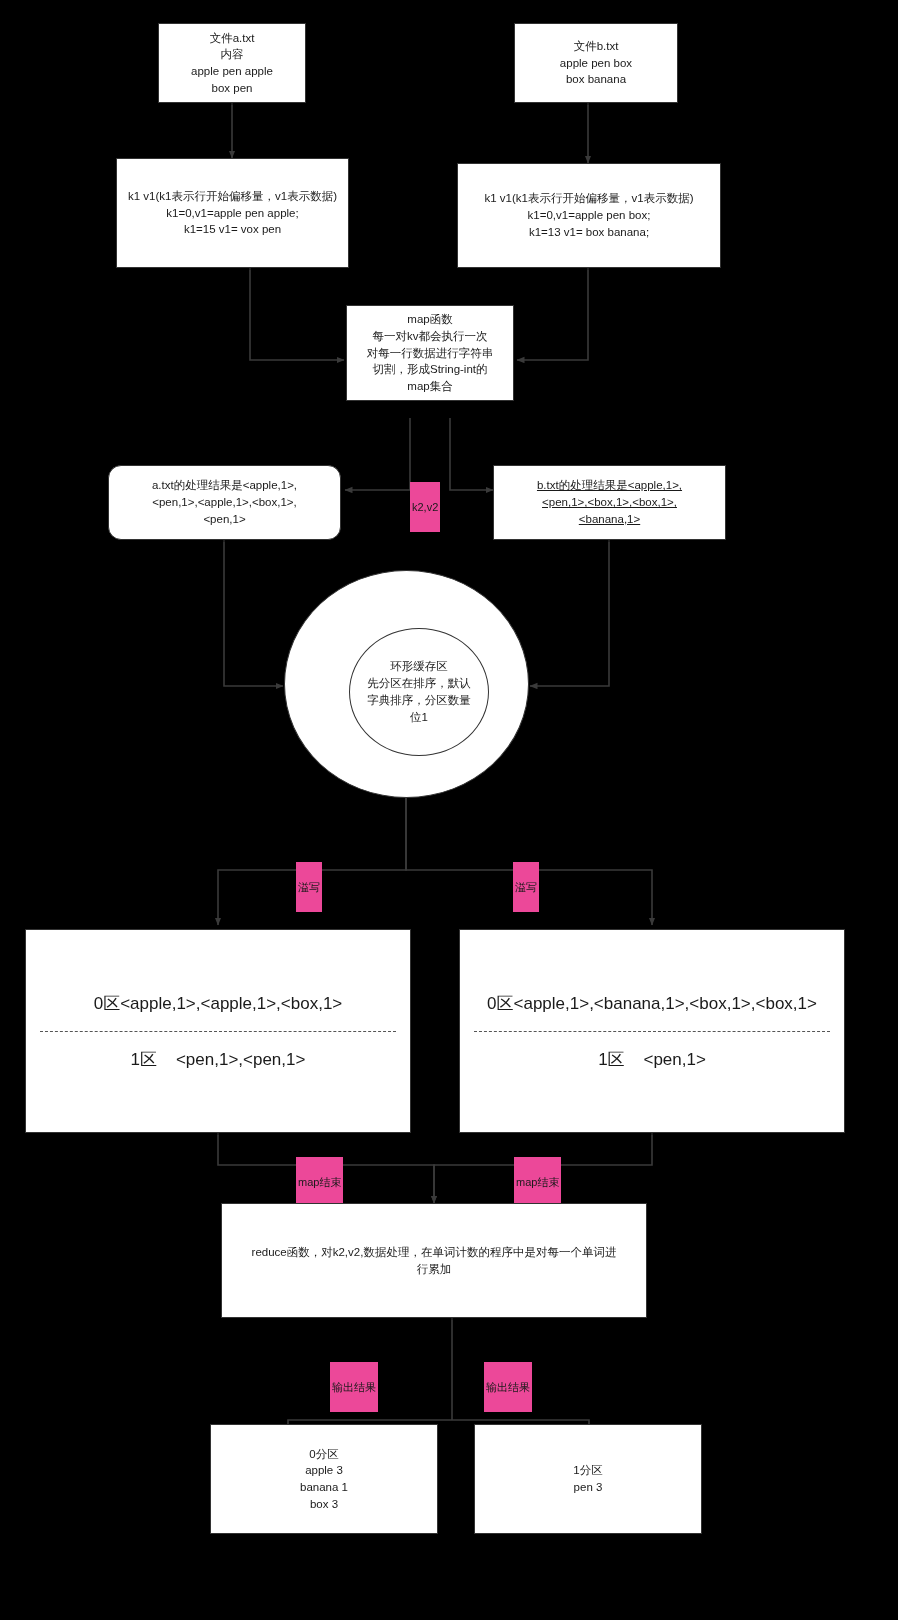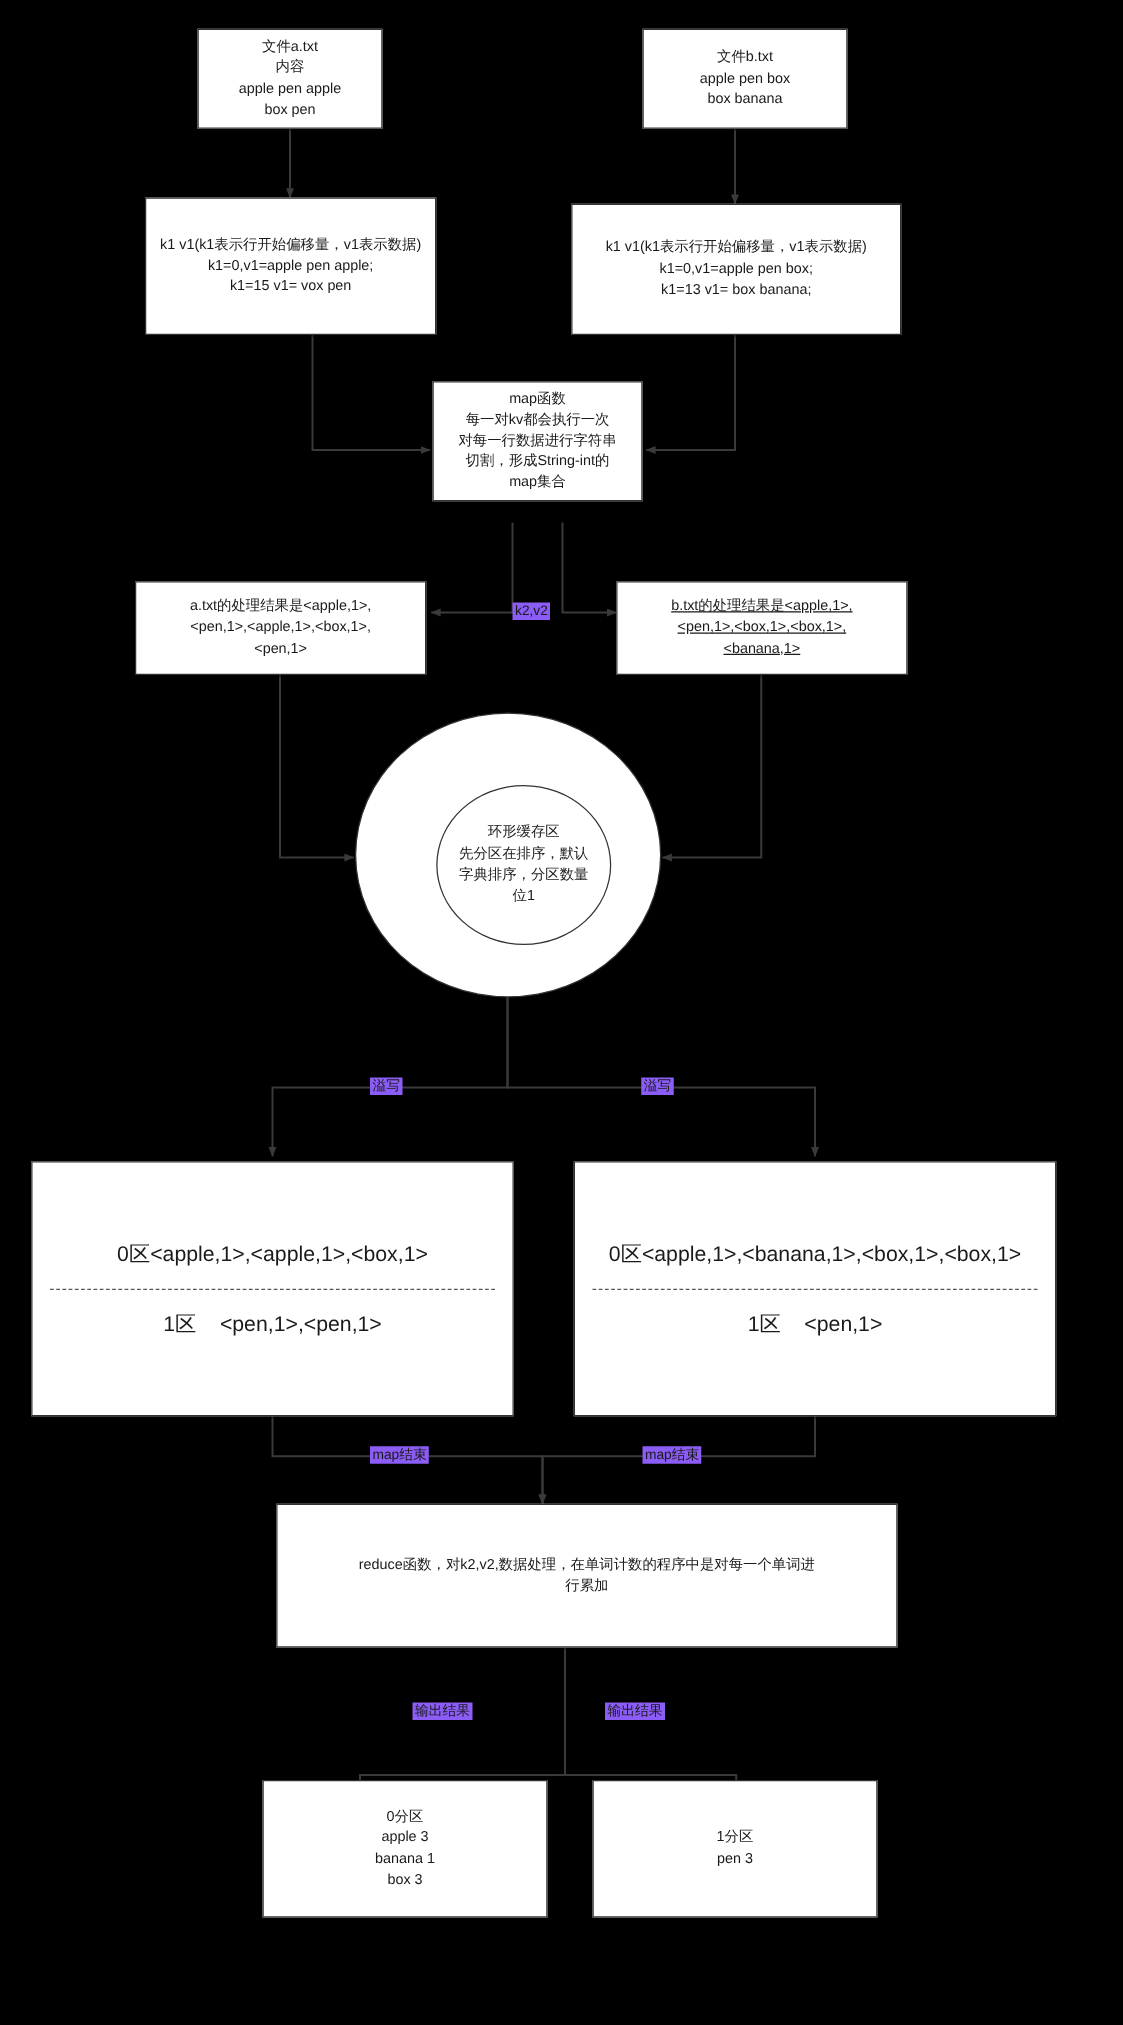--- a/index.html
+++ b/index.html
@@ -53,25 +53,25 @@
     justify-content: center;
     text-align: center;
     color: #1a1a1a;
     font-size: 11.5px;
     line-height: 1.5;
     padding: 6px;
     white-space: pre-line;
   }
   .edge-label {
     position: absolute;
-    background: #8b5cf6;
+    background: #ec4899;
     color: #1a1a1a;
     font-size: 11px;
     line-height: 1.1;
-    padding: 1px 2px;
+    padding: 19px 2px;
     white-space: nowrap;
     text-align: center;
   }
   svg.wires {
     position: absolute;
     left: 0;
     top: 0;
     width: 898px;
     height: 1620px;
     pointer-events: none;
@@ -159,21 +159,21 @@
   <div class="node shadow" style="left:457px; top:163px; width:264px; height:105px;">k1 v1(k1表示行开始偏移量，v1表示数据)
 k1=0,v1=apple pen box;
 k1=13  v1= box banana;</div>
 
   <div class="node shadow" style="left:346px; top:305px; width:168px; height:96px;">map函数
 每一对kv都会执行一次
 对每一行数据进行字符串
 切割，形成String-int的
 map集合</div>
 
-  <div class="node shadow" style="left:108px; top:465px; width:233px; height:75px;">a.txt的处理结果是&lt;apple,1&gt;,
+  <div class="node shadow" style="left:108px; top:465px; width:233px; height:75px;border-radius:13px;">a.txt的处理结果是&lt;apple,1&gt;,
 &lt;pen,1&gt;,&lt;apple,1&gt;,&lt;box,1&gt;,
 &lt;pen,1&gt;</div>
 
   <div class="node shadow" style="left:493px; top:465px; width:233px; height:75px;text-decoration:underline;">b.txt的处理结果是&lt;apple,1&gt;,
 &lt;pen,1&gt;,&lt;box,1&gt;,&lt;box,1&gt;,
 &lt;banana,1&gt;</div>
 
   <div class="edge-label" style="left:410px; top:482px;">k2,v2</div>
 
   <div class="circle-outer" style="left:284px; top:570px; width:245px; height:228px;"></div>
@@ -193,21 +193,21 @@
 
   <div class="partbox" style="left:459px; top:929px; width:386px; height:204px;">
     <div class="partrow">0区&lt;apple,1&gt;,&lt;banana,1&gt;,&lt;box,1&gt;,&lt;box,1&gt;</div>
     <div class="partdivider"></div>
     <div class="partrow">1区    &lt;pen,1&gt;</div>
   </div>
 
   <div class="edge-label" style="left:296px; top:1157px;">map结束</div>
   <div class="edge-label" style="left:514px; top:1157px;">map结束</div>
 
-  <div class="node shadow" style="left:221px; top:1203px; width:497px; height:115px;">reduce函数，对k2,v2,数据处理，在单词计数的程序中是对每一个单词进
+  <div class="node shadow" style="left:221px; top:1203px; width:426px; height:115px;">reduce函数，对k2,v2,数据处理，在单词计数的程序中是对每一个单词进
 行累加</div>
 
   <div class="edge-label" style="left:330px; top:1362px;">输出结果</div>
   <div class="edge-label" style="left:484px; top:1362px;">输出结果</div>
 
   <div class="node shadow" style="left:174px; top:1424px; width:228px; height:110px;margin-left:36px;">0分区
 apple 3
 banana 1
 box 3</div>
 

